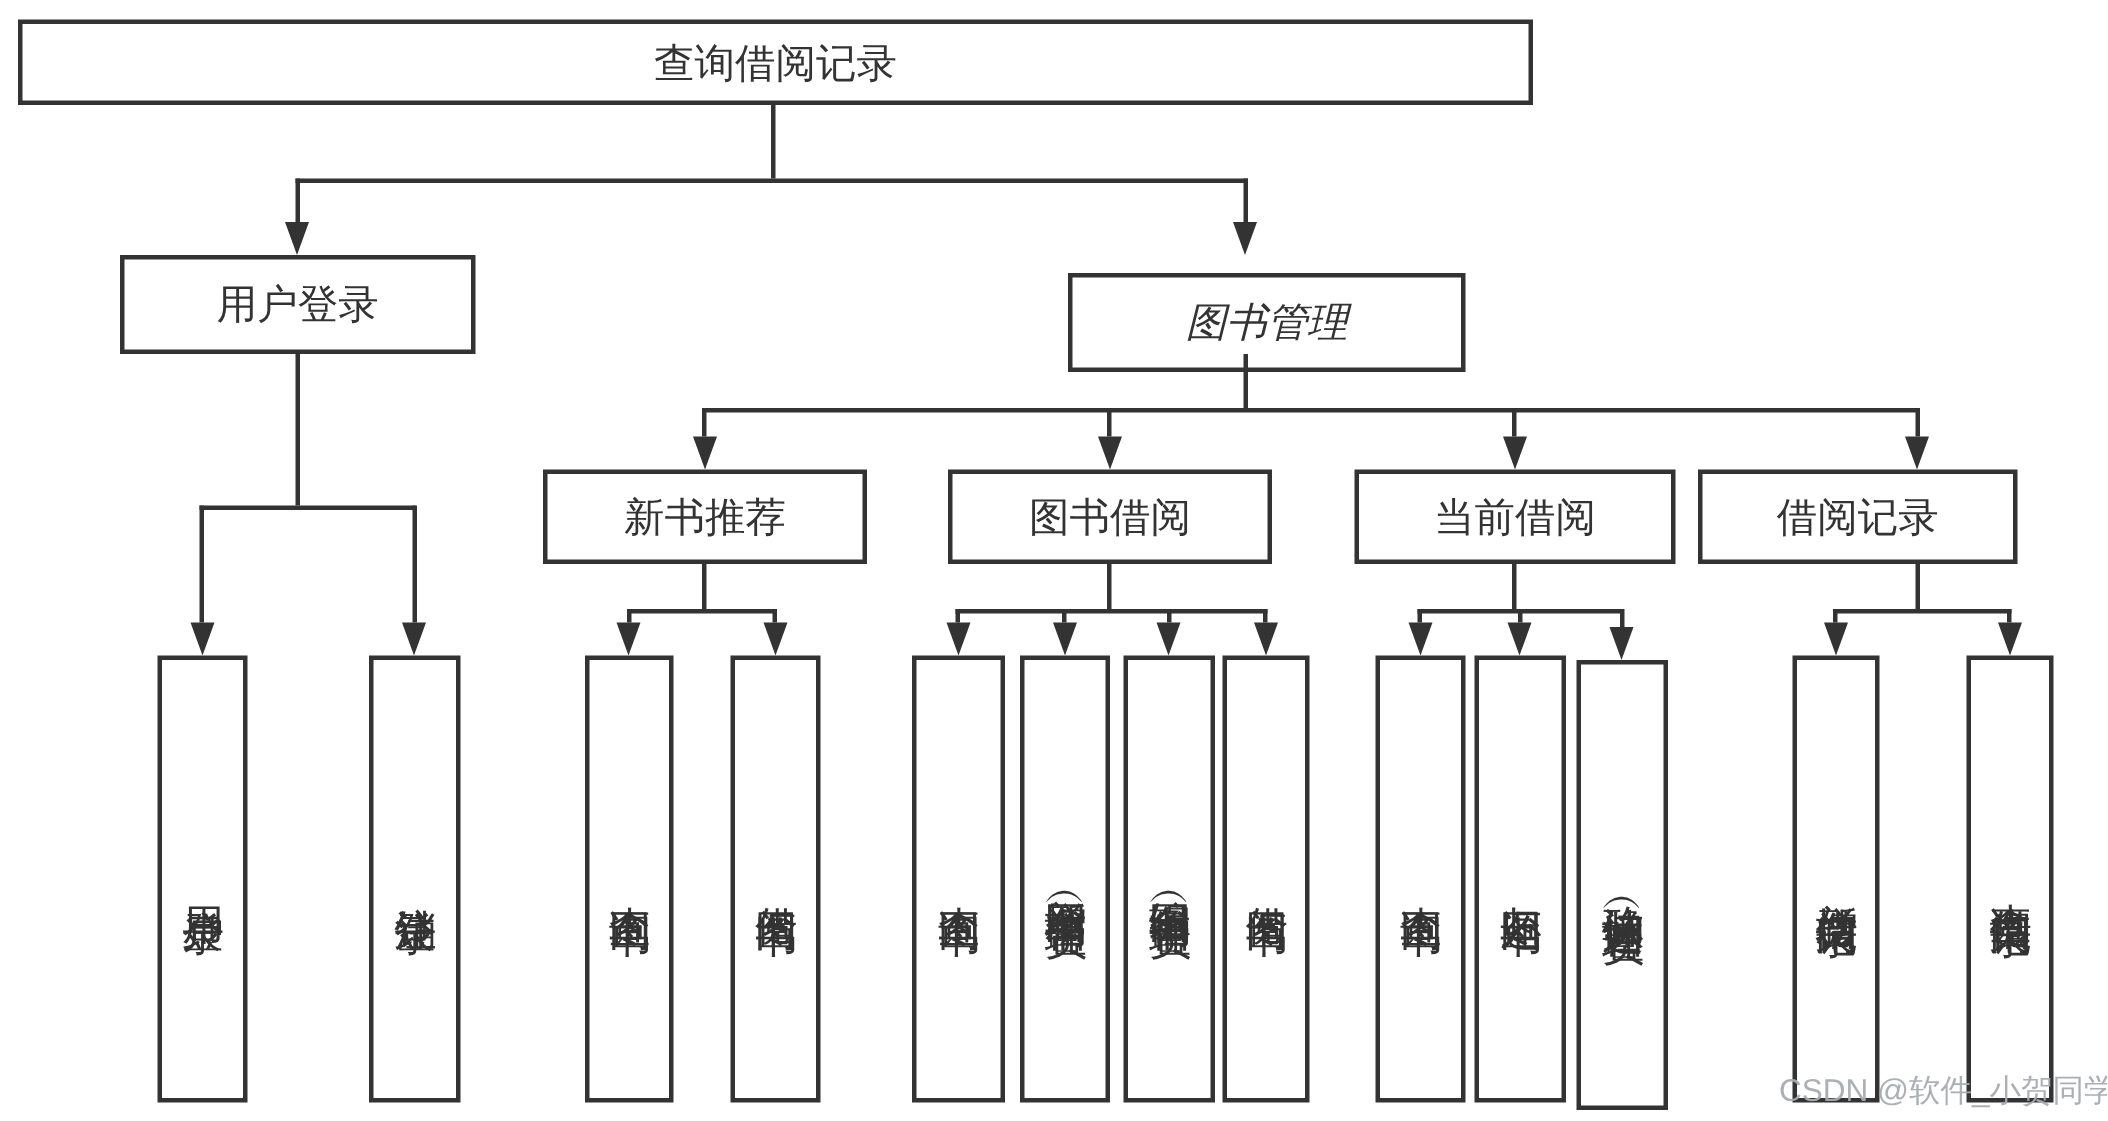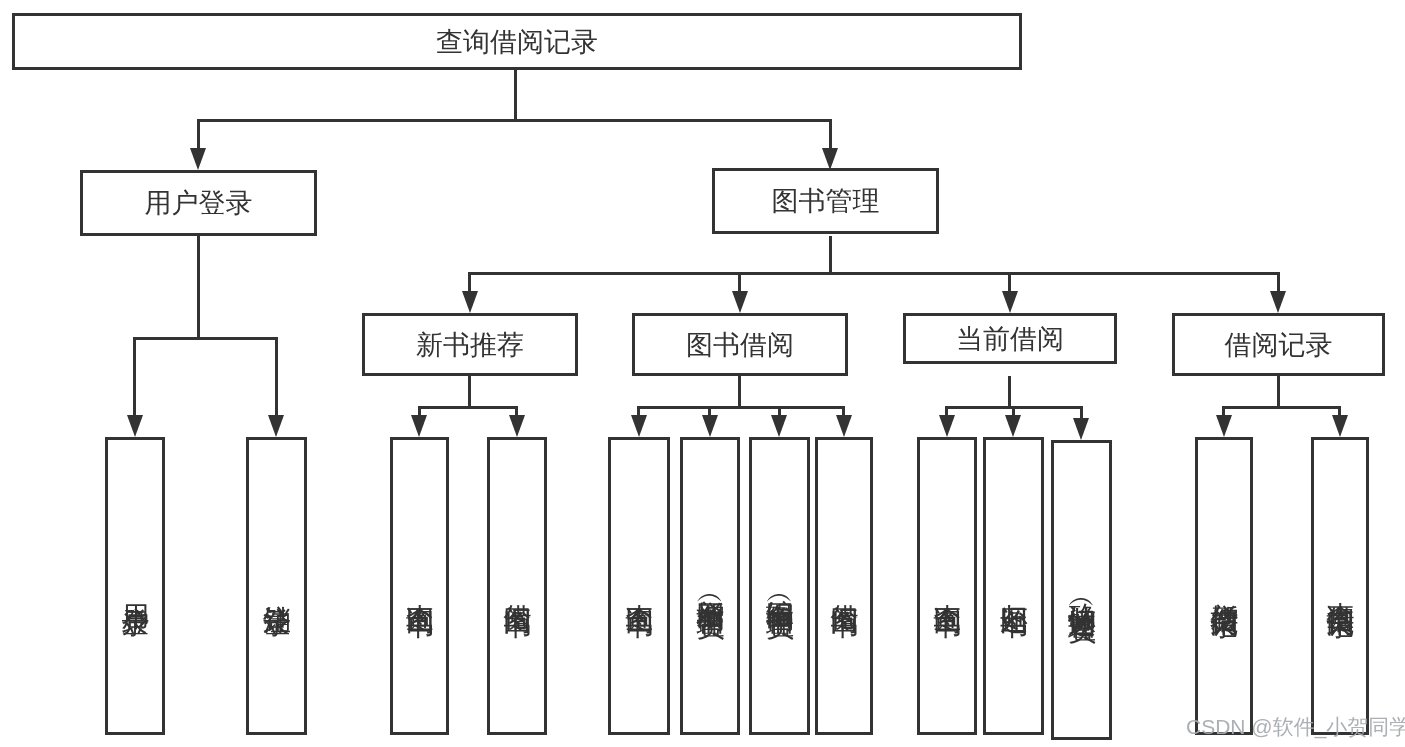--- a/index.html
+++ b/index.html
@@ -42,21 +42,21 @@
   <div class="vl" style="left:514px;top:70px;height:49px;"></div>
   <div class="hl" style="left:197px;top:119px;width:635px;"></div>
   <div class="vl" style="left:197px;top:119px;height:29px;"></div>
   <div class="ar" style="left:190px;top:148px;"></div>
   <div class="vl" style="left:829px;top:119px;height:29px;"></div>
   <div class="ar" style="left:822px;top:148px;"></div>
 
   <div class="node" style="left:80px;top:170px;width:237px;height:66px;">
     <span>用户登录</span>
   </div>
-  <div class="node" style="left:712px;top:168px;width:227px;height:66px;">
+  <div class="node" style="left:712px;top:182px;width:265px;height:66px;font-style:italic;">
     <span>图书管理</span>
   </div>
 
   <div class="vl" style="left:197px;top:236px;height:101px;"></div>
   <div class="hl" style="left:133px;top:337px;width:144px;"></div>
   <div class="vl" style="left:133px;top:337px;height:78px;"></div>
   <div class="ar" style="left:127px;top:415px;"></div>
   <div class="vl" style="left:275px;top:337px;height:78px;"></div>
   <div class="ar" style="left:268px;top:415px;"></div>
 
@@ -70,24 +70,24 @@
   <div class="ar" style="left:1002px;top:291px;"></div>
   <div class="vl" style="left:1277px;top:272px;height:19px;"></div>
   <div class="ar" style="left:1270px;top:291px;"></div>
 
   <div class="node" style="left:632px;top:313px;width:216px;height:63px;">
     <span>图书借阅</span>
   </div>
   <div class="node" style="left:362px;top:313px;width:216px;height:63px;">
     <span>新书推荐</span>
   </div>
-  <div class="node" style="left:903px;top:313px;width:214px;height:51px;align-items:center;">
+  <div class="node" style="left:903px;top:313px;width:214px;height:63px;align-items:center;">
     <span>当前借阅</span>
   </div>
-  <div class="node" style="left:1172px;top:313px;width:213px;height:63px;">
+  <div class="node" style="left:1132px;top:313px;width:213px;height:63px;">
     <span>借阅记录</span>
   </div>
 
   <div class="vl" style="left:468px;top:376px;height:30px;"></div>
   <div class="hl" style="left:418px;top:406px;width:100px;"></div>
   <div class="vl" style="left:418px;top:406px;height:9px;"></div>
   <div class="ar" style="left:411px;top:415px;"></div>
   <div class="vl" style="left:515px;top:406px;height:9px;"></div>
   <div class="ar" style="left:509px;top:415px;"></div>
 

